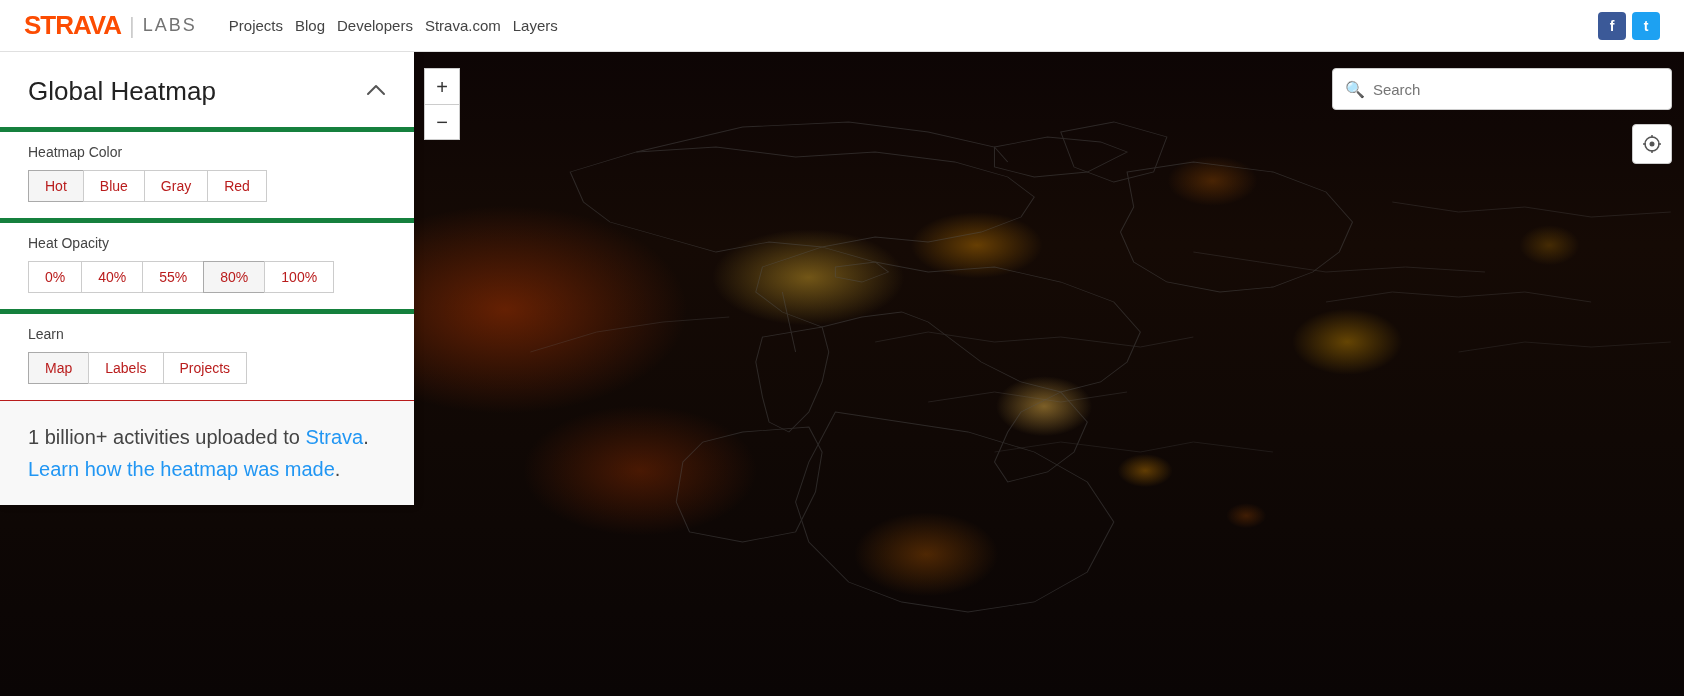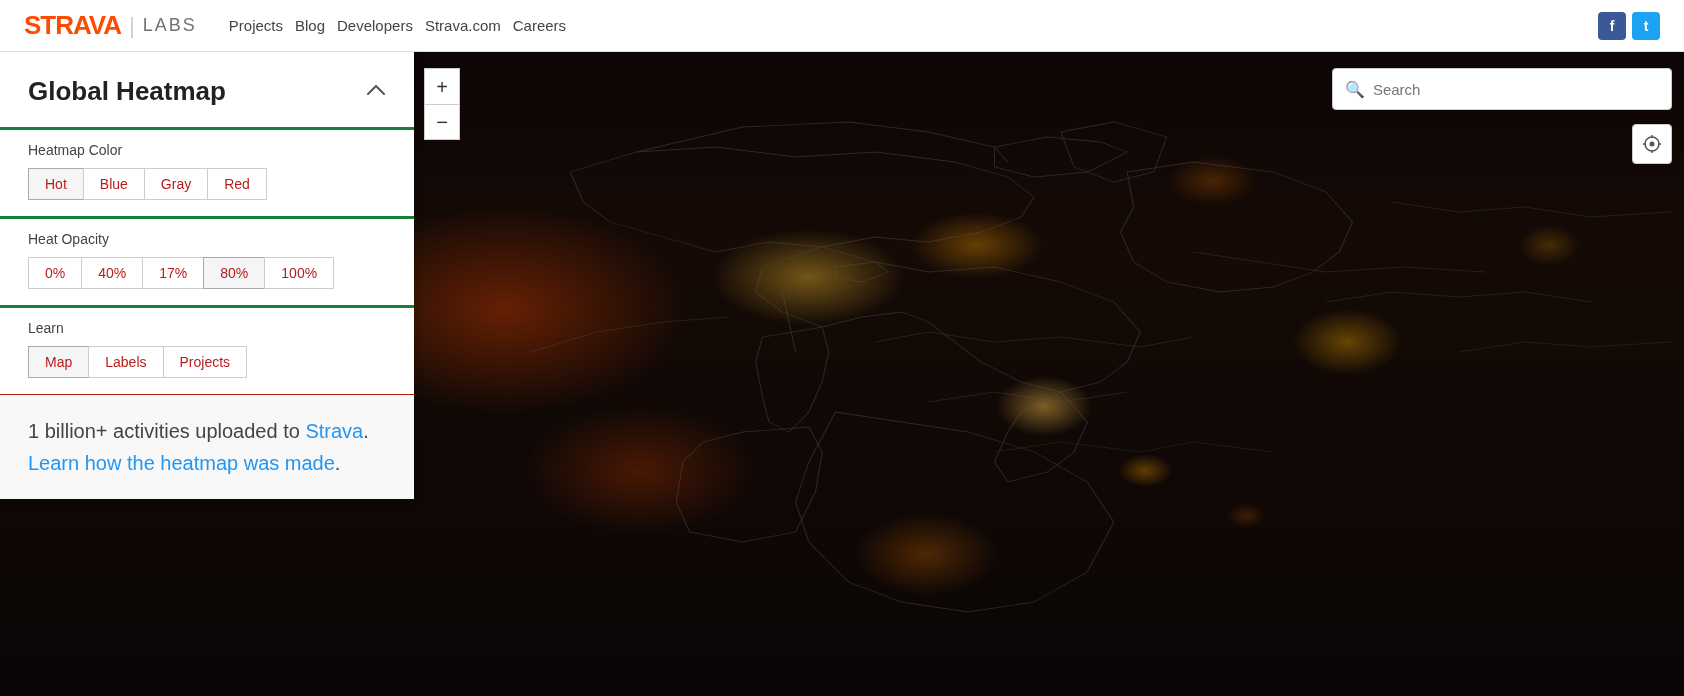--- a/index.html
+++ b/index.html
@@ -189,34 +189,34 @@
       box-shadow: 2px 0 8px rgba(0,0,0,0.15);
     }
     .sidebar-header {
       display: flex;
       justify-content: space-between;
       align-items: center;
       padding: 24px 28px 20px 28px;
     }
     .sidebar-title {
       font-size: 26px;
-      font-weight: 700;
+      font-weight: 400;
       color: #222;
     }
     .collapse-btn {
       font-size: 18px;
       color: #555;
       cursor: pointer;
       background: none;
       border: none;
     }
 
     .sidebar-section {
       padding: 12px 28px 16px 28px;
-      border-top: 3px solid #15803d;
+      border-top: 5px solid #15803d;
     }
     .section-label {
       font-size: 14px;
       color: #444;
       margin-bottom: 10px;
       font-weight: 400;
     }
     .btn-group {
       display: flex;
       gap: 0;
@@ -263,21 +263,21 @@
   <div class="nav-logo">
     <span class="logo-strava">STRAVA</span>
     <span class="logo-sep">|</span>
     <span class="logo-labs">LABS</span>
   </div>
   <nav class="nav-links">
     <a class="nav-link">Projects</a>
     <a class="nav-link">Blog</a>
     <a class="nav-link">Developers</a>
     <a class="nav-link">Strava.com</a>
-    <a class="nav-link">Careers</a>
+    <a class="nav-link">Layers</a>
   </nav>
   <div class="nav-social">
     <a class="social-icon fb-icon">f</a>
     <a class="social-icon tw-icon">t</a>
   </div>
 </div>
 
 <div id="map-bg">
   <div class="map-canvas"></div>
 
@@ -363,21 +363,21 @@
       <button class="option-btn">Red</button>
     </div>
   </div>
 
 
   <div class="sidebar-section">
     <div class="section-label">Heat Opacity</div>
     <div class="btn-group">
       <button class="option-btn">0%</button>
       <button class="option-btn">40%</button>
-      <button class="option-btn">17%</button>
+      <button class="option-btn">55%</button>
       <button class="option-btn active">80%</button>
       <button class="option-btn">100%</button>
     </div>
   </div>
 
   <div class="sidebar-section">
     <div class="section-label">Learn</div>
     <div class="btn-group">
       <button class="option-btn active">Map</button>
       <button class="option-btn">Labels</button>

